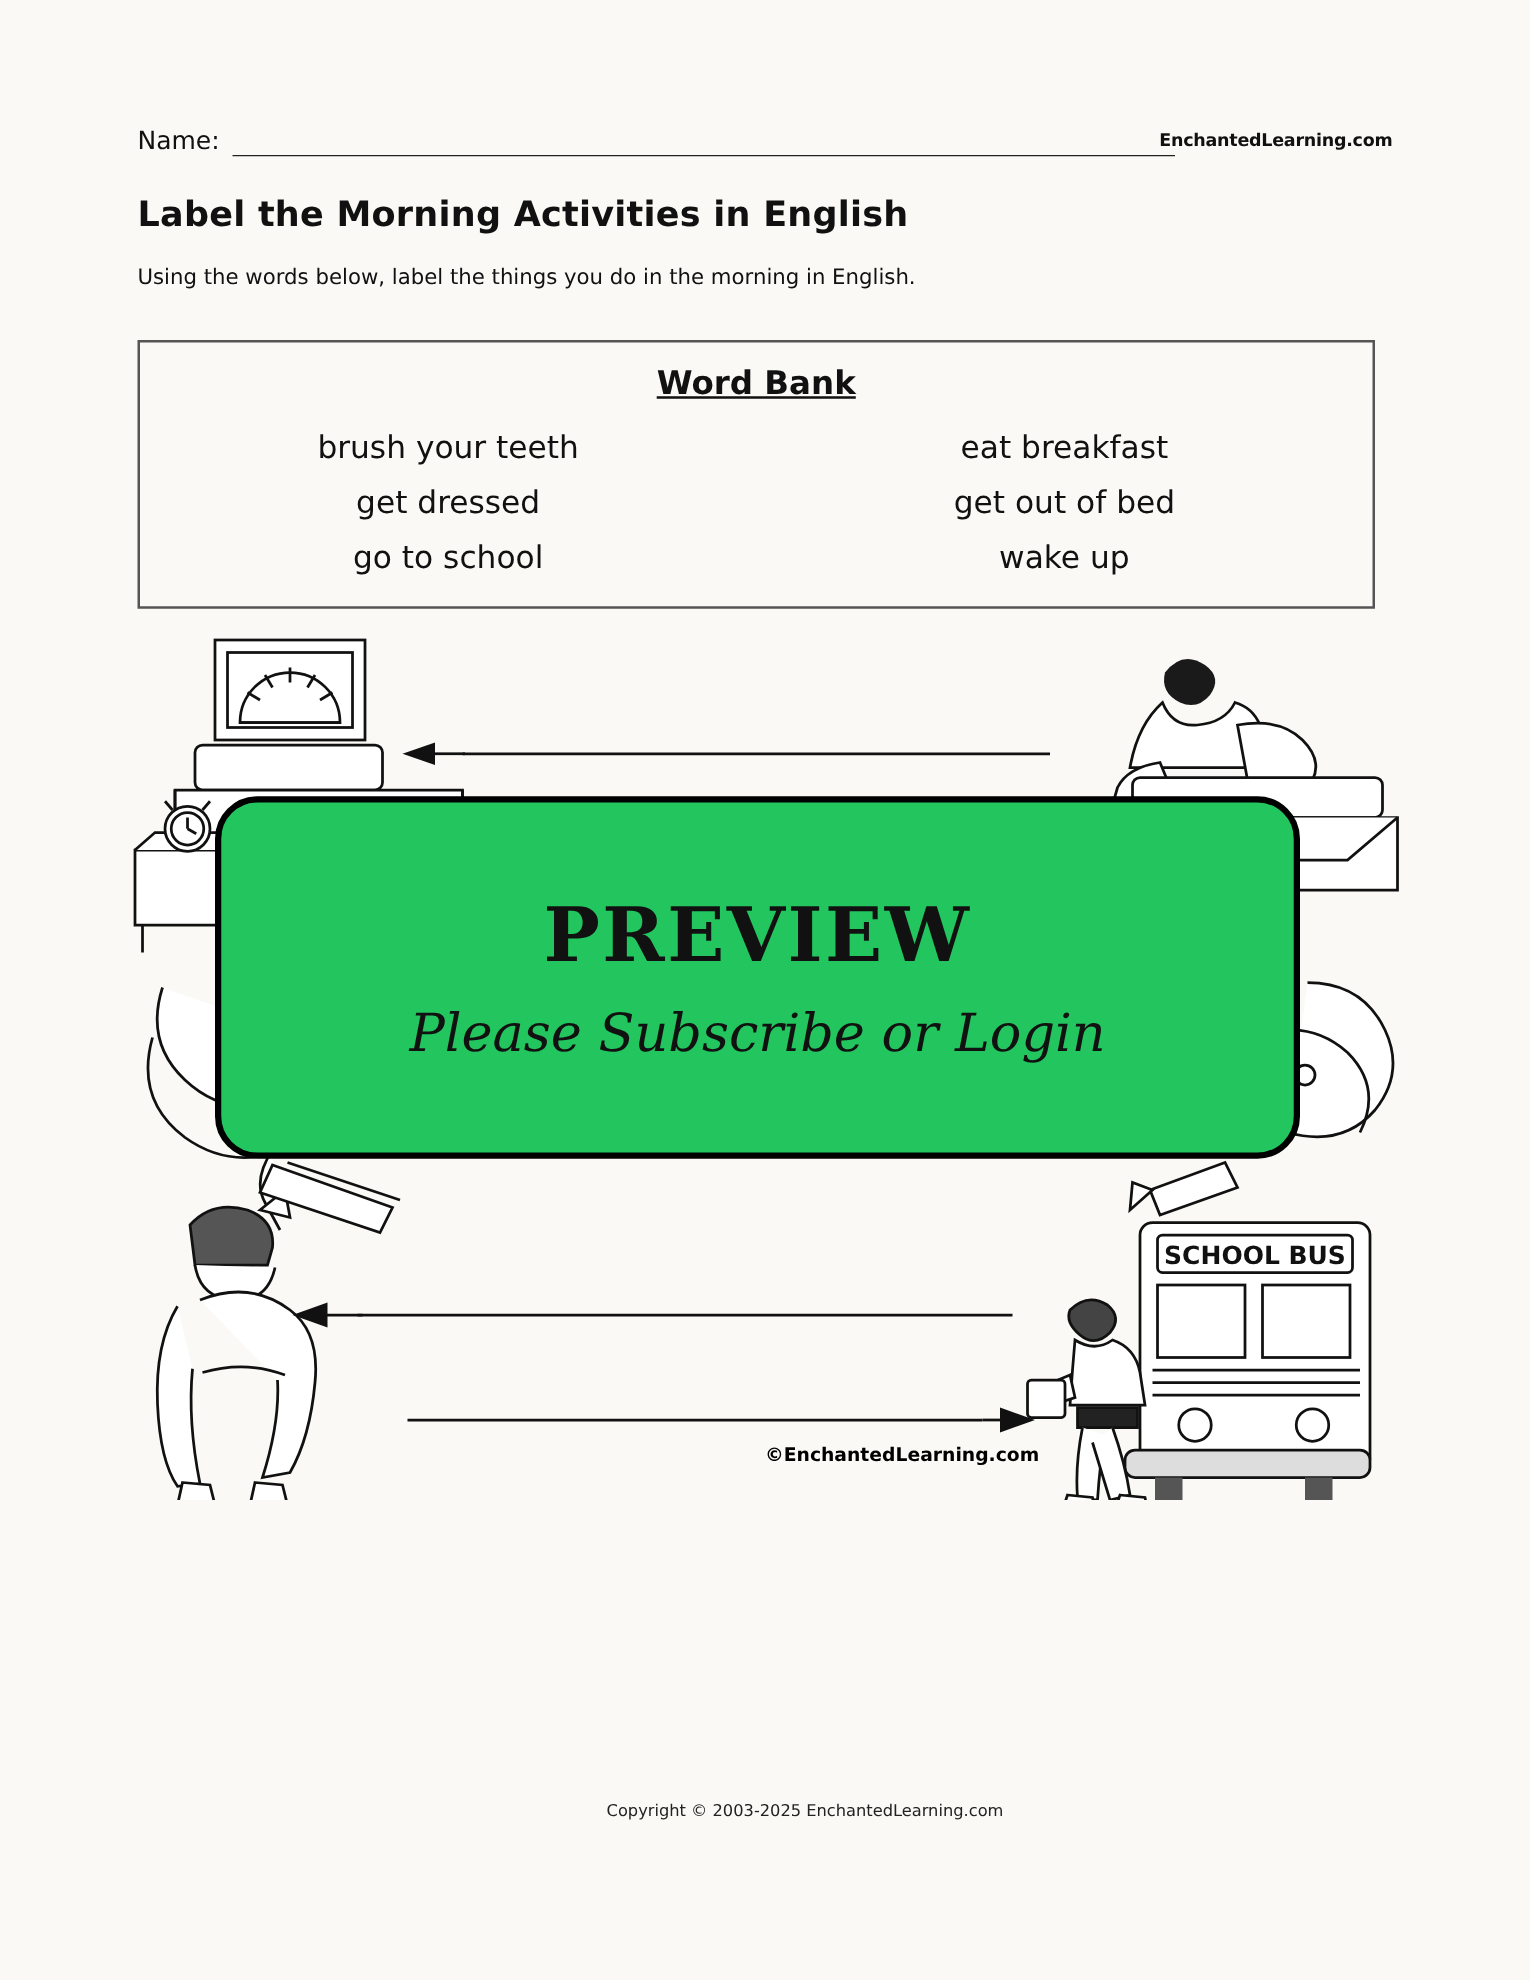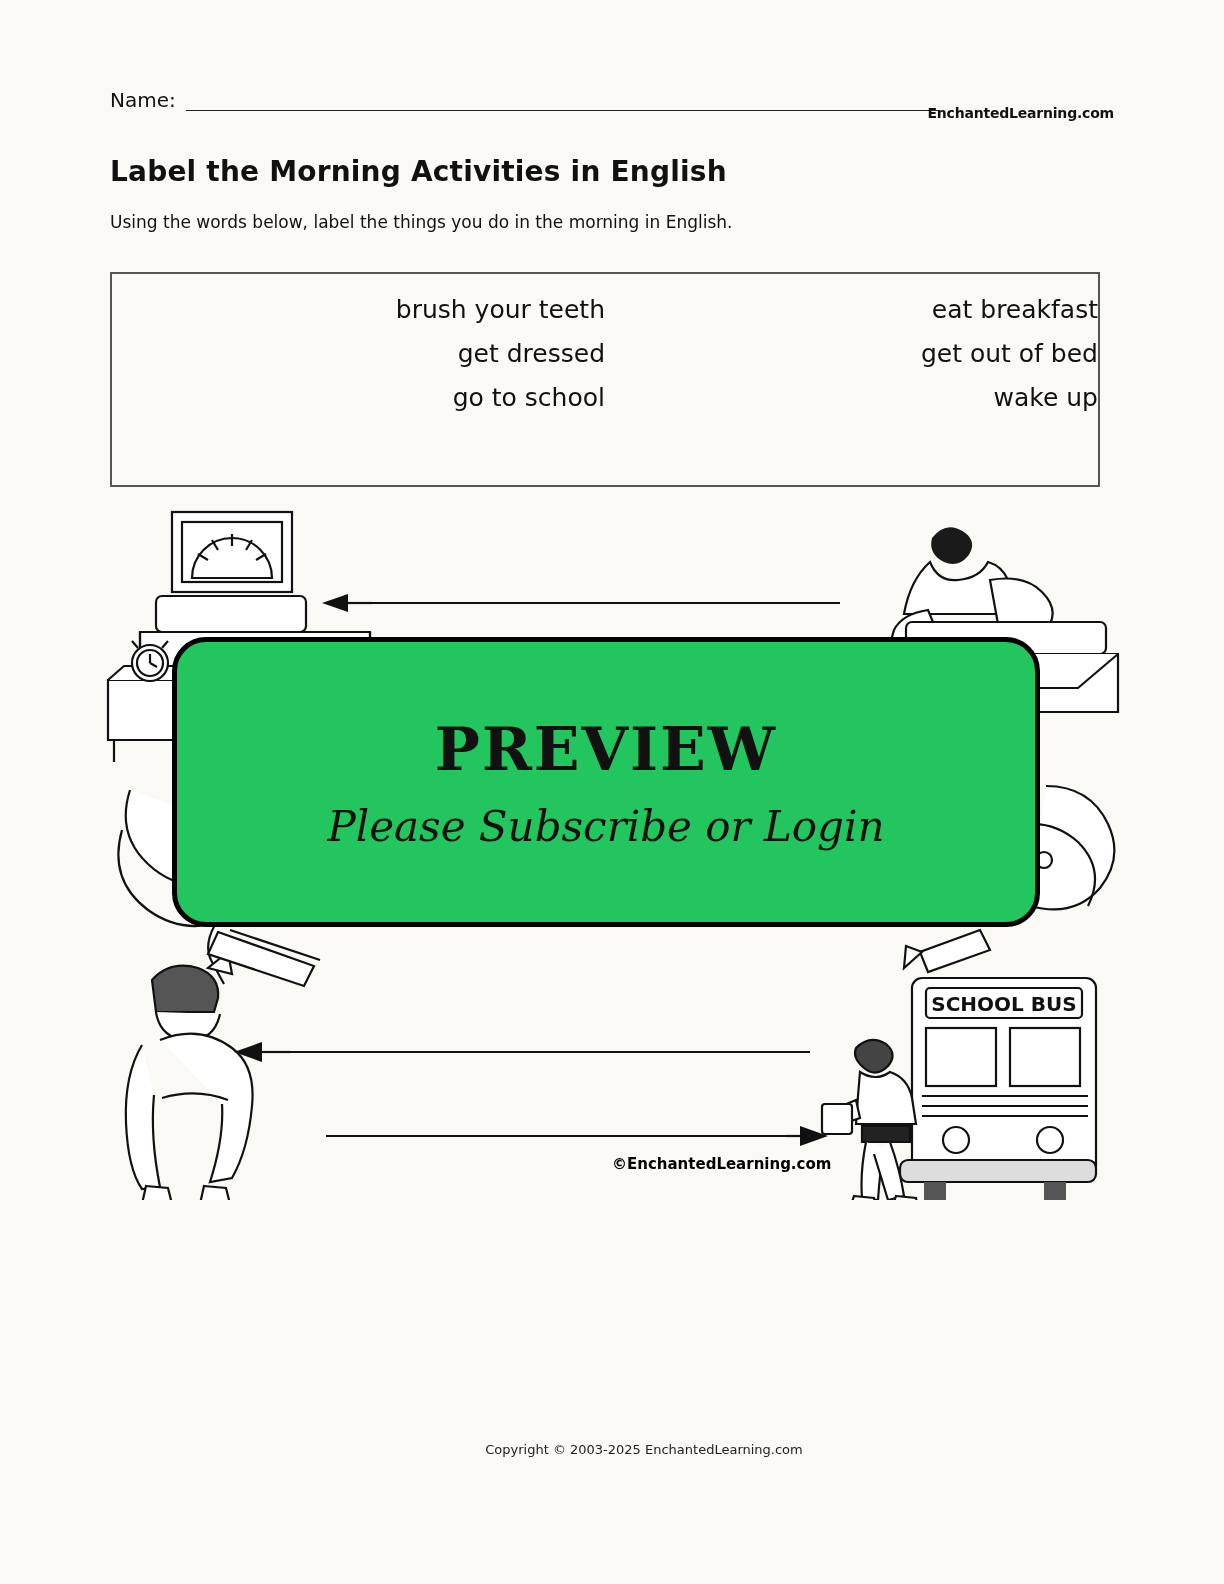--- a/index.html
+++ b/index.html
@@ -19,24 +19,24 @@
     position: absolute;
     left: 0; top: 0;
     width: 1224px;
     height: 1584px;
   }
 
   
   .name-row {
     position: absolute;
     left: 110px;
-    top: 88px;
+    top: 100px;
     width: 830px;
     display: flex;
-    align-items: flex-start;
+    align-items: center;
   }
   .name-label {
     font-size: 20px;
     font-family: "DejaVu Sans", sans-serif;
     color: #111;
     white-space: nowrap;
     padding-bottom: 2px;
   }
   .name-line {
     flex: 1;
@@ -100,21 +100,20 @@
   }
   .wordbank-col {
     flex: 1;
     text-align: center;
   }
   .wordbank-col div {
     font-size: 25px;
     line-height: 44px;
     font-family: "DejaVu Sans", sans-serif;
     color: #111;
-    text-align: right;
   }
 
   
   .art {
     position: absolute;
     left: 100px;
     top: 500px;
     width: 1020px;
     height: 700px;
   }
@@ -181,20 +180,21 @@
     <span class="name-label">Name:</span>
     <span class="name-line"></span>
   </div>
 
   <div class="brand">EnchantedLearning.com</div>
 
   <div class="title">Label the Morning Activities in English</div>
   <div class="subtitle">Using the words below, label the things you do in the morning in English.</div>
 
   <div class="wordbank">
+    <div class="wordbank-title">Word Bank</div>
     <div class="wordbank-cols">
       <div class="wordbank-col">
         <div>brush your teeth</div>
         <div>get dressed</div>
         <div>go to school</div>
       </div>
       <div class="wordbank-col">
         <div>eat breakfast</div>
         <div>get out of bed</div>
         <div>wake up</div>

